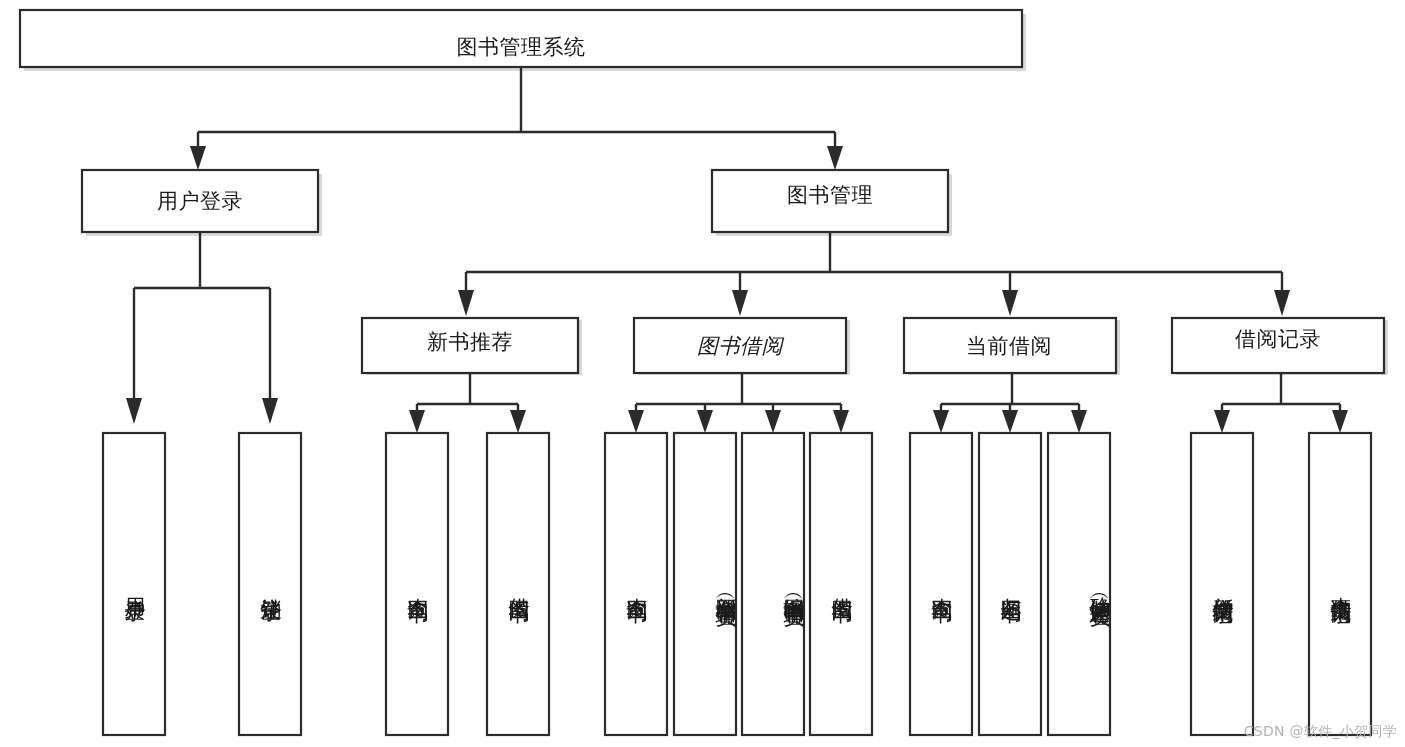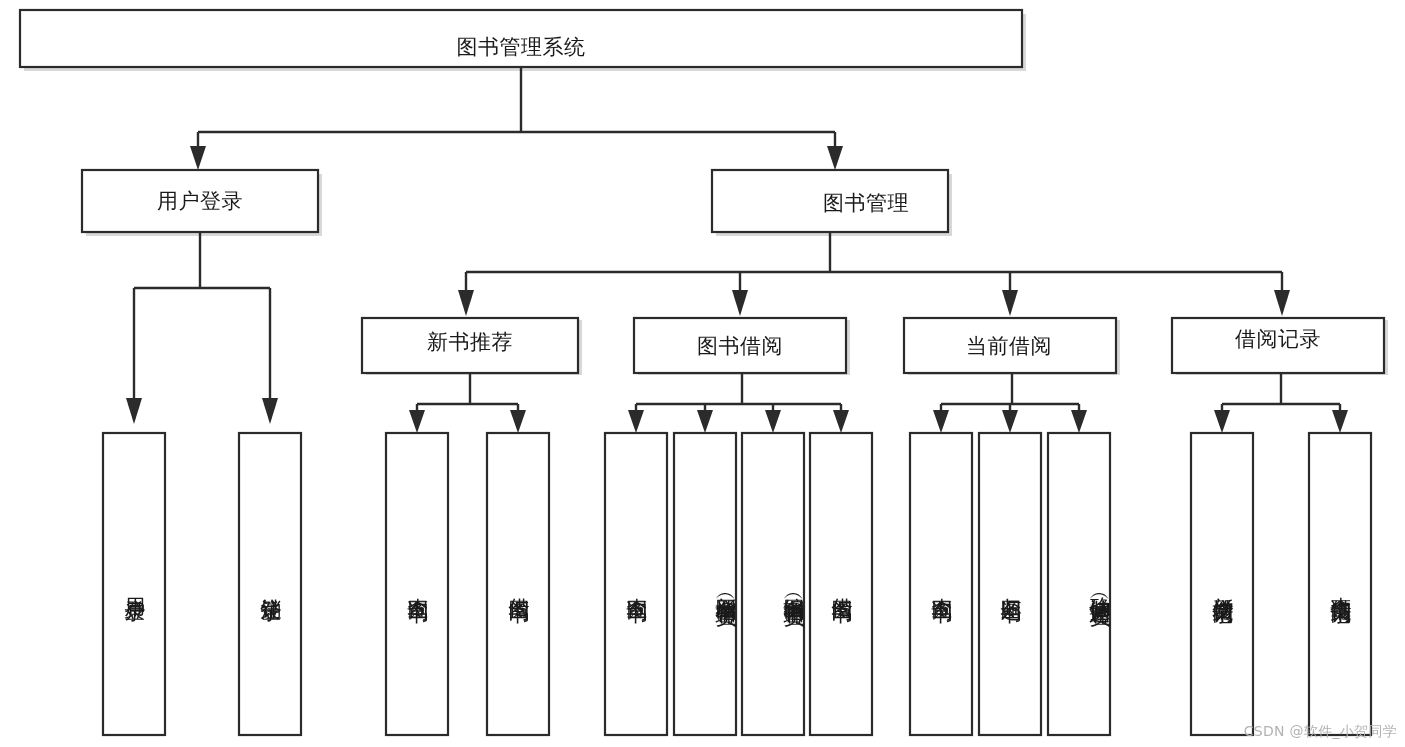--- a/index.html
+++ b/index.html
@@ -195,24 +195,24 @@
     <rect class="node-rect" x="1048" y="433" width="62" height="302"></rect>
 
     <rect class="node-rect" x="1191" y="433" width="62" height="302"></rect>
     <rect class="node-rect" x="1309" y="433" width="62" height="302"></rect>
 
   </svg>
 
   <div class="hlabel" style="left:20px; top:10px; width:1002px; height:74px;">图书管理系统</div>
 
   <div class="hlabel" style="left:82px; top:170px; width:236px; height:62px;">用户登录</div>
-  <div class="hlabel" style="left:712px; top:164px; width:236px; height:78px;padding-left:36px;">图书管理</div>
+  <div class="hlabel" style="left:712px; top:156px; width:236px; height:78px;">图书管理</div>
 
   <div class="hlabel" style="left:362px; top:318px; width:216px; height:48px;border-radius:21px;">新书推荐</div>
-  <div class="hlabel" style="left:634px; top:318px; width:212px; height:55px;">图书借阅</div>
+  <div class="hlabel" style="left:634px; top:318px; width:212px; height:55px;font-style:italic;">图书借阅</div>
   <div class="hlabel" style="left:904px; top:318px; width:210px; height:55px;">当前借阅</div>
   <div class="hlabel" style="left:1172px; top:318px; width:212px; height:41px;">借阅记录</div>
 
   <div class="vlabel" style="left:103px; top:433px; width:62px; height:302px;">用户登录</div>
   <div class="vlabel" style="left:239px; top:433px; width:62px; height:302px;">注销登录</div>
 
   <div class="vlabel" style="left:386px; top:433px; width:62px; height:302px;">查询图书</div>
   <div class="vlabel" style="left:487px; top:433px; width:62px; height:302px;">借阅图书</div>
 
   <div class="vlabel" style="left:605px; top:433px; width:62px; height:302px;">查询图书</div>

